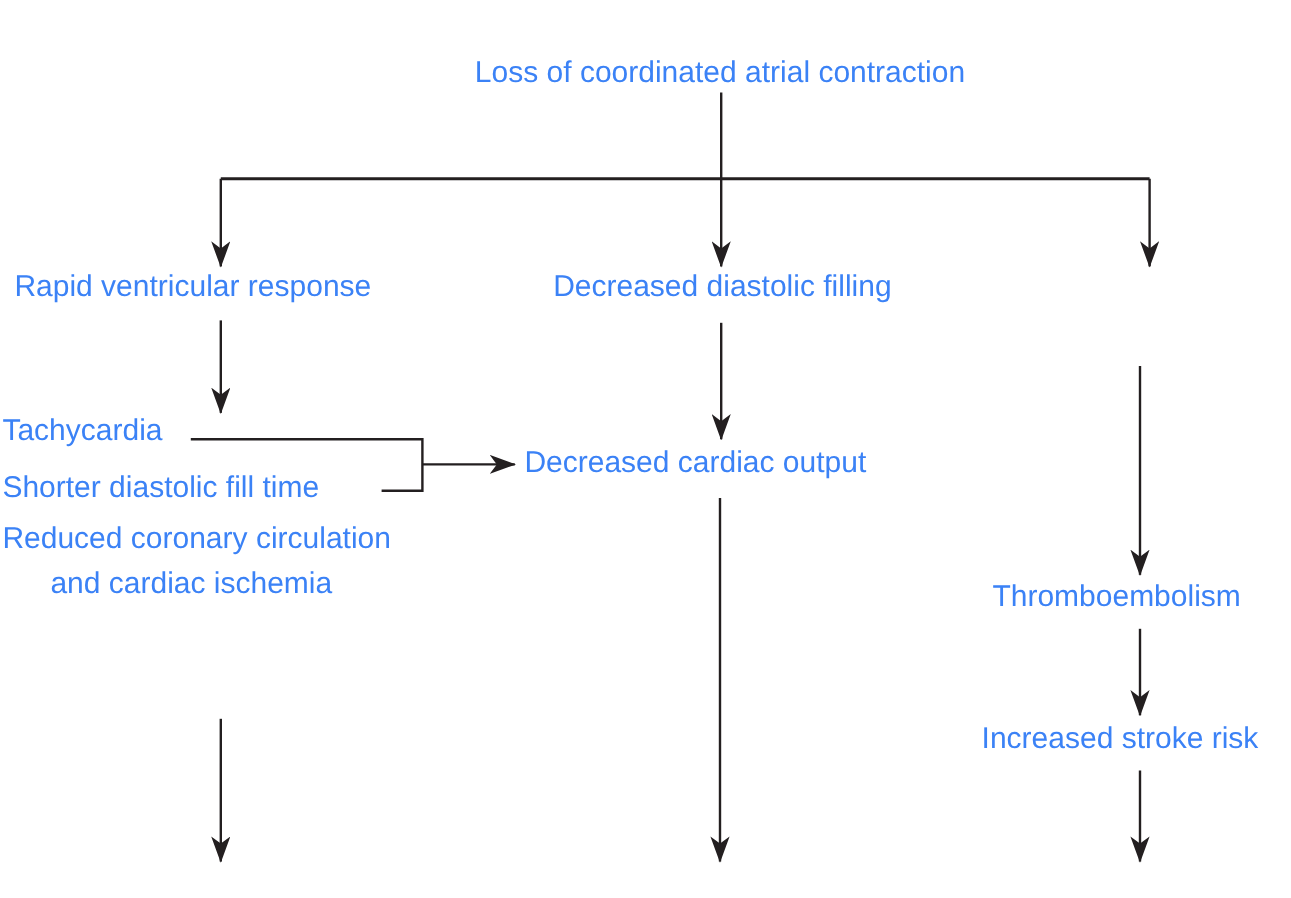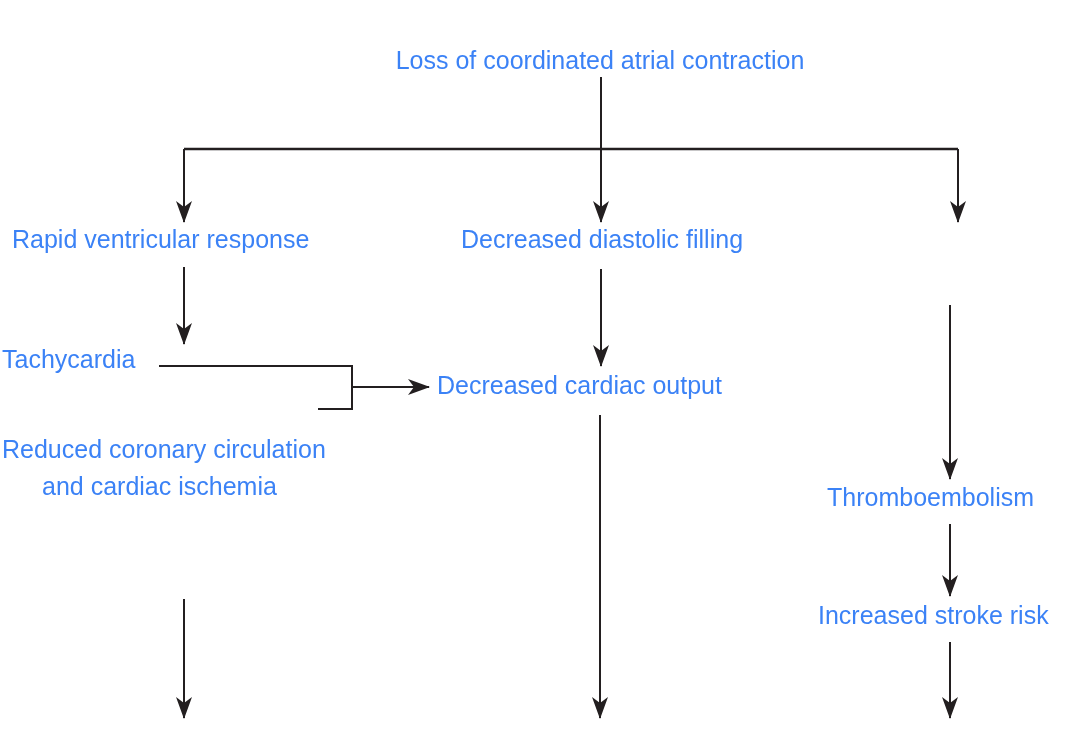--- a/index.html
+++ b/index.html
@@ -86,20 +86,21 @@
       <path d="M184,551 V670" marker-end="url(#arrow)"></path>
     </g>
   </svg>
 
   <div class="label centered" style="left:600px; top:-2px;">Loss of coordinated atrial contraction</div>
 
   <div class="label" style="left:12px; top:177px;">Rapid ventricular response</div>
 
   <div class="label" style="left:2px; top:297px;">Tachycardia</div>
 
+  <div class="label" style="left:2px; top:344px;">Shorter diastolic fill time</div>
 
   <div class="label multiline-tight" style="left:2px; top:383px;">
     <div>Reduced coronary circulation</div>
     <div class="line2-indent40">and cardiac ischemia</div>
   </div>
 
 
   <div class="label" style="left:437px; top:323px;">Decreased cardiac output</div>
 
   <div class="label centered" style="left:602px; top:177px;">Decreased diastolic filling</div>

